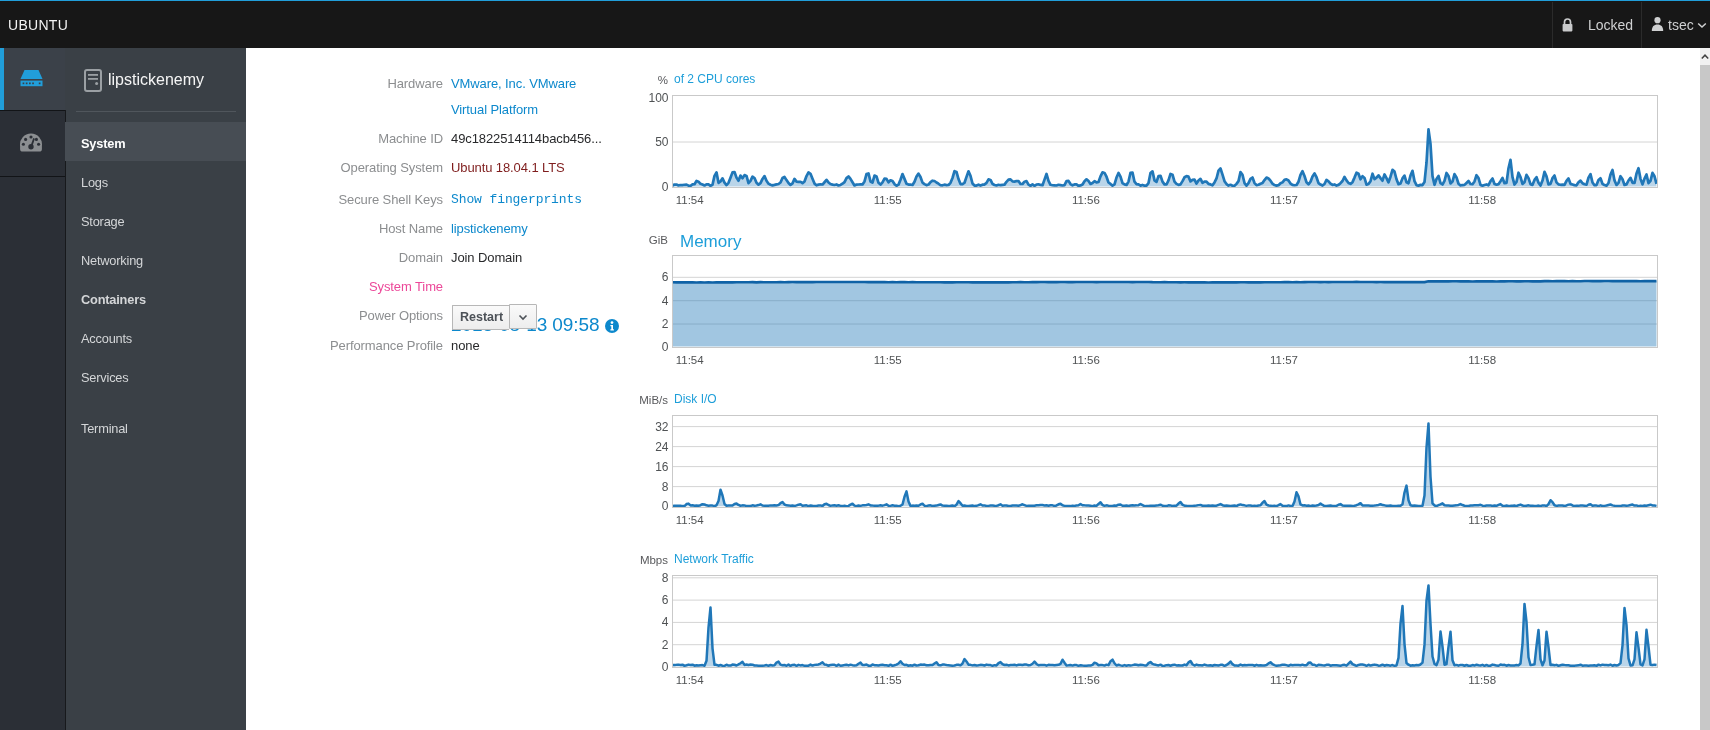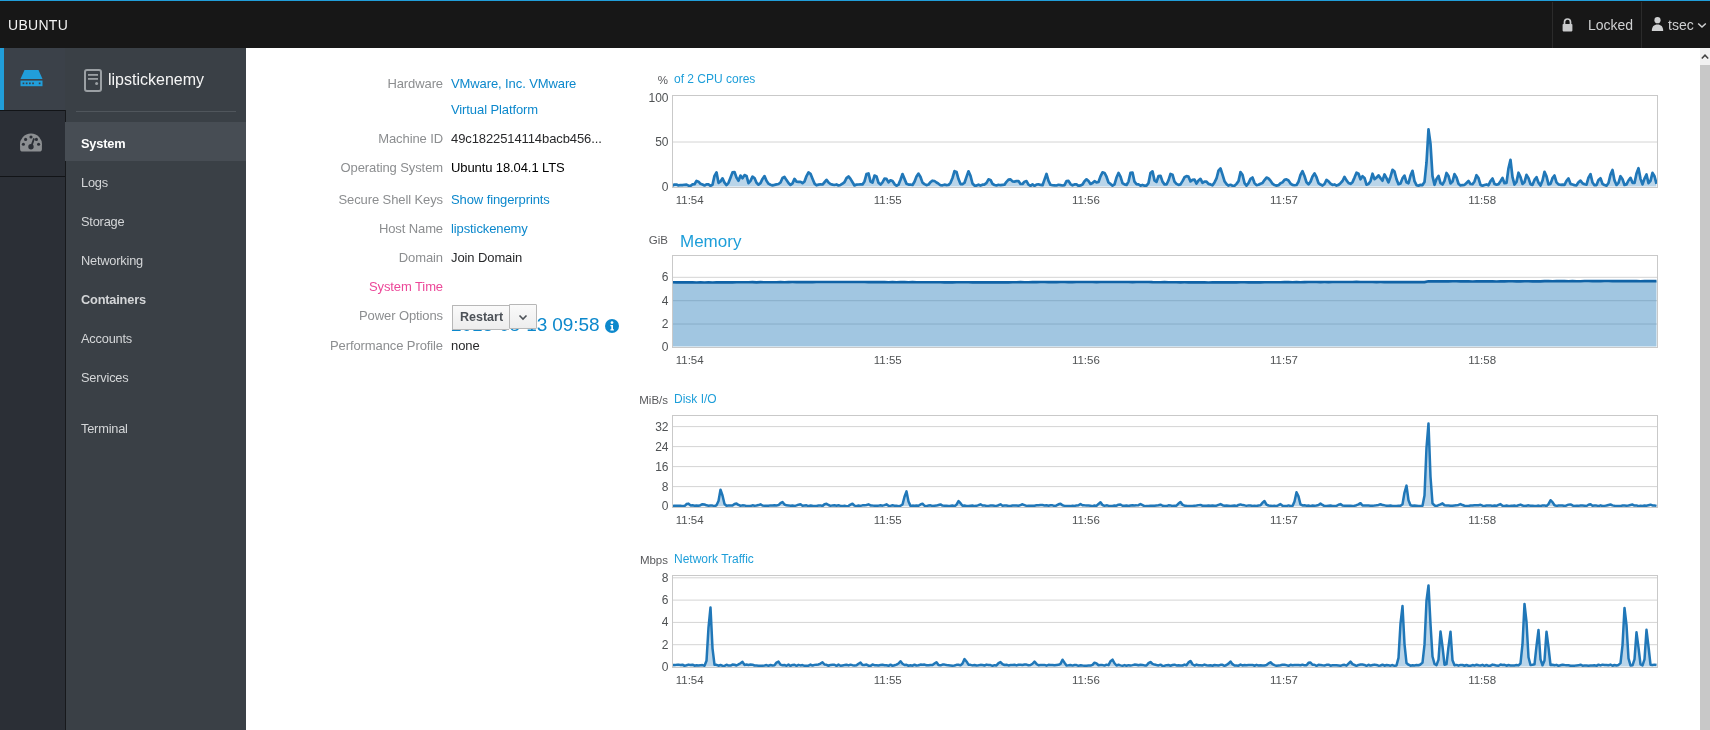--- a/index.html
+++ b/index.html
@@ -82,23 +82,23 @@
 <div style="position:absolute;left:81px;top:369.5px;color:#d4d6d8;font-weight:normal;font-size:12.8px;letter-spacing:-0.2px;">Services</div>
 <div style="position:absolute;left:81px;top:421.0px;color:#d4d6d8;font-weight:normal;font-size:12.8px;letter-spacing:-0.2px;">Terminal</div>
 
 <div style="position:absolute;top:76.0px;left:200px;width:243px;text-align:right;color:#8c8e90;font-size:13px;letter-spacing:-0.1px;">Hardware</div>
 <div style="position:absolute;top:76.0px;left:451px;color:#28292b;font-size:13px;letter-spacing:-0.1px;"><a style="color:#0c88cc">VMware, Inc. VMware</a></div>
 <div style="position:absolute;top:102.0px;left:200px;width:243px;text-align:right;color:#8c8e90;font-size:13px;letter-spacing:-0.1px;"></div>
 <div style="position:absolute;top:102.0px;left:451px;color:#28292b;font-size:13px;letter-spacing:-0.1px;"><a style="color:#0c88cc">Virtual Platform</a></div>
 <div style="position:absolute;top:131.0px;left:200px;width:243px;text-align:right;color:#8c8e90;font-size:13px;letter-spacing:-0.1px;">Machine ID</div>
 <div style="position:absolute;top:131.0px;left:451px;color:#28292b;font-size:13px;letter-spacing:-0.1px;">49c1822514114bacb456...</div>
 <div style="position:absolute;top:160.0px;left:200px;width:243px;text-align:right;color:#8c8e90;font-size:13px;letter-spacing:-0.1px;">Operating System</div>
-<div style="position:absolute;top:160.0px;left:451px;color:#000000;font-size:13px;letter-spacing:-0.1px;">Ubuntu 18.04.1 LTS</div>
+<div style="position:absolute;top:160.0px;left:451px;color:#7f1d1d;font-size:13px;letter-spacing:-0.1px;">Ubuntu 18.04.1 LTS</div>
 <div style="position:absolute;top:191.5px;left:200px;width:243px;text-align:right;color:#8c8e90;font-size:13px;letter-spacing:-0.1px;">Secure Shell Keys</div>
-<div style="position:absolute;top:191.5px;left:451px;color:#28292b;font-size:13px;letter-spacing:-0.1px;"><a style="color:#0c88cc">Show fingerprints</a></div>
+<div style="position:absolute;top:191.5px;left:451px;color:#28292b;font-size:13px;letter-spacing:-0.1px;font-family:Liberation Mono, monospace;"><a style="color:#0c88cc">Show fingerprints</a></div>
 <div style="position:absolute;top:221.0px;left:200px;width:243px;text-align:right;color:#8c8e90;font-size:13px;letter-spacing:-0.1px;">Host Name</div>
 <div style="position:absolute;top:221.0px;left:451px;color:#28292b;font-size:13px;letter-spacing:-0.1px;"><a style="color:#0c88cc">lipstickenemy</a></div>
 <div style="position:absolute;top:250.0px;left:200px;width:243px;text-align:right;color:#8c8e90;font-size:13px;letter-spacing:-0.1px;">Domain</div>
 <div style="position:absolute;top:250.0px;left:451px;color:#28292b;font-size:13px;letter-spacing:-0.1px;">Join Domain</div>
 <div style="position:absolute;top:278.5px;left:200px;width:243px;text-align:right;color:#ec4899;font-size:13px;letter-spacing:-0.1px;">System Time</div>
 <div style="position:absolute;top:278.5px;left:451px;color:#28292b;font-size:19px;letter-spacing:-0.1px;margin-top:35px;"><a style="color:#0c88cc">2018-08-13 09:58</a> <svg width="14" height="14" viewBox="0 0 14 14" style="vertical-align:-2.5px">
       <circle cx="7" cy="7" r="7" fill="#0c88cc"></circle>
       <circle cx="7" cy="3.6" r="1.35" fill="#fff"></circle>
       <path d="M5.4 6 L8 6 L8 10.3 L8.9 10.3 L8.9 11.6 L5.4 11.6 L5.4 10.3 L6.3 10.3 L6.3 7.3 L5.4 7.3 Z" fill="#fff"></path>
     </svg></div>

